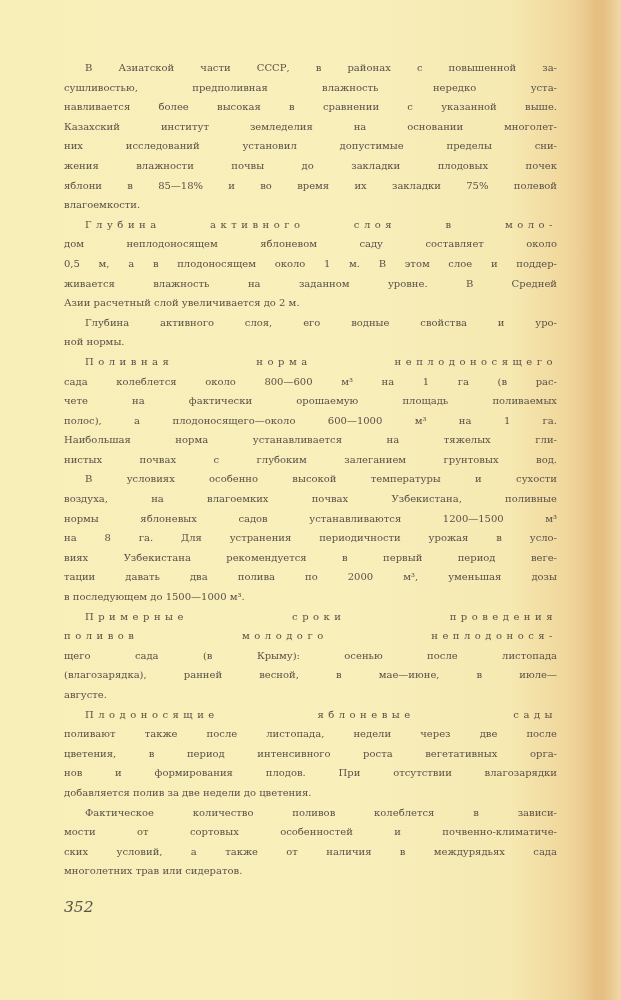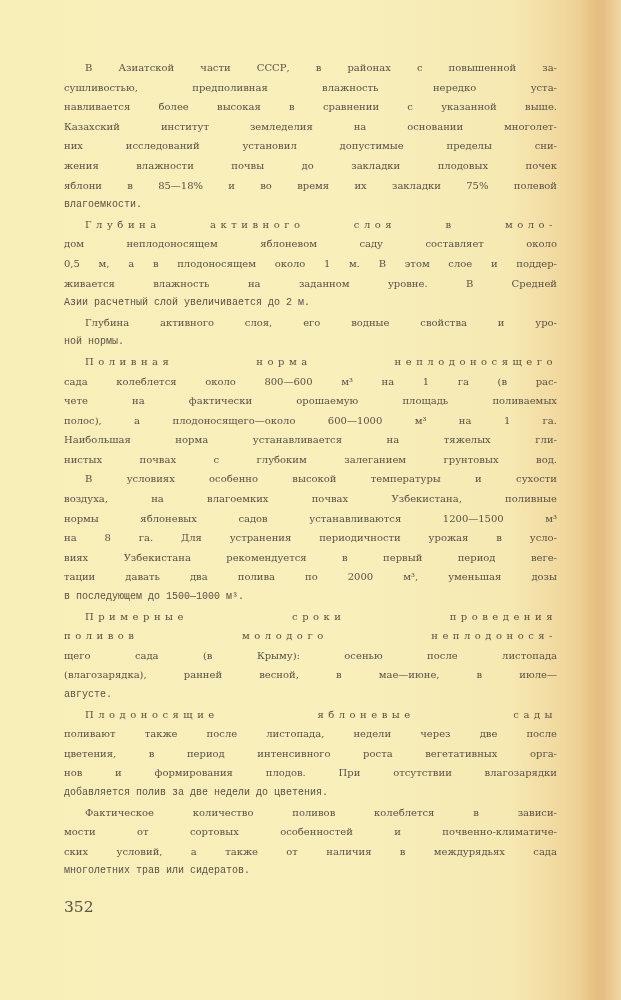--- a/index.html
+++ b/index.html
@@ -14,25 +14,25 @@
       background: linear-gradient(to right, rgba(230,190,130,0) 0%, rgba(225,180,115,0.55) 55%, rgba(240,215,165,0.5) 100%);
     }
     .text-block {
       position: absolute; left: 64px; top: 58px; width: 493px;
       font-size: 10px; line-height: 19.6px;
     }
     .line {
       display: block; white-space: nowrap; text-align: justify;
       text-align-last: justify; height: 19.6px;
     }
-    .line.last { text-align-last: left; font-family: Liberation Mono, monospace; }
+    .line.last { text-align-last: left; }
     .line.indent { padding-left: 21px; }
     .spaced { letter-spacing: 4.5px; }
     .page-number {
-      position: absolute; left: 64px; top: 898px; font-size: 15.5px;
+      position: absolute; left: 64px; top: 898px; font-size: 15.5px; font-style: italic;
     }
   </style>
 </head>
 <body>
 
 <div class="page-edge"></div>
 
 <div class="text-block">
 
   <div>

